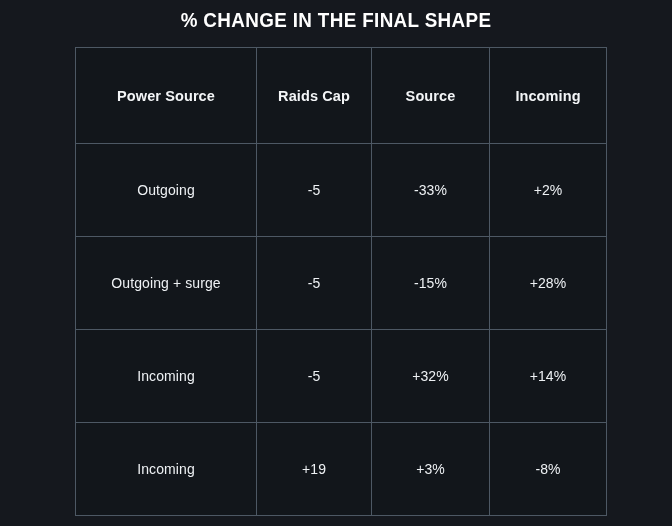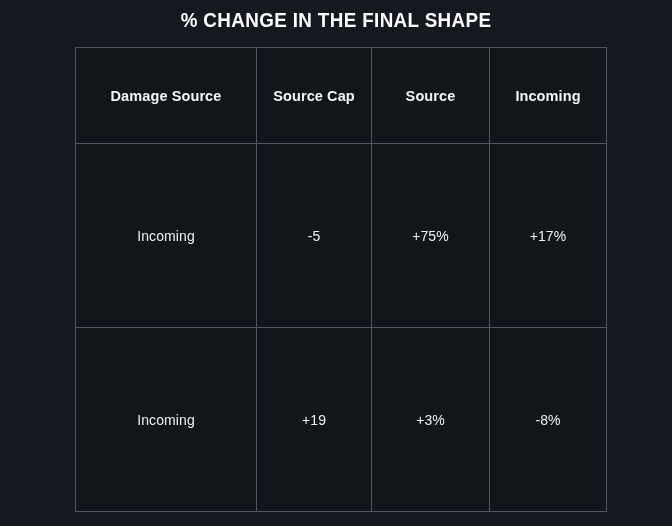--- a/index.html
+++ b/index.html
@@ -89,32 +89,44 @@
   <div class="table-wrap">
     <table class="data-table">
       <colgroup>
         <col class="c-source">
         <col class="c-power">
         <col class="c-raids">
         <col class="c-dungeon">
       </colgroup>
       <thead>
         <tr>
-          <th>Damage Source</th>
-          <th>Source Cap</th>
+          <th>Power Source</th>
+          <th>Raids Cap</th>
           <th>Source</th>
           <th>Incoming</th>
         </tr>
       </thead>
       <tbody>
         <tr>
+          <td>Outgoing</td>
+          <td>-5</td>
+          <td>-33%</td>
+          <td>+2%</td>
+        </tr>
+        <tr>
+          <td>Outgoing + surge</td>
+          <td>-5</td>
+          <td>-15%</td>
+          <td>+28%</td>
+        </tr>
+        <tr>
           <td>Incoming</td>
           <td>-5</td>
-          <td>+75%</td>
-          <td>+17%</td>
+          <td>+32%</td>
+          <td>+14%</td>
         </tr>
         <tr>
           <td>Incoming</td>
           <td>+19</td>
           <td>+3%</td>
           <td>-8%</td>
         </tr>
       </tbody>
     </table>
   </div>

